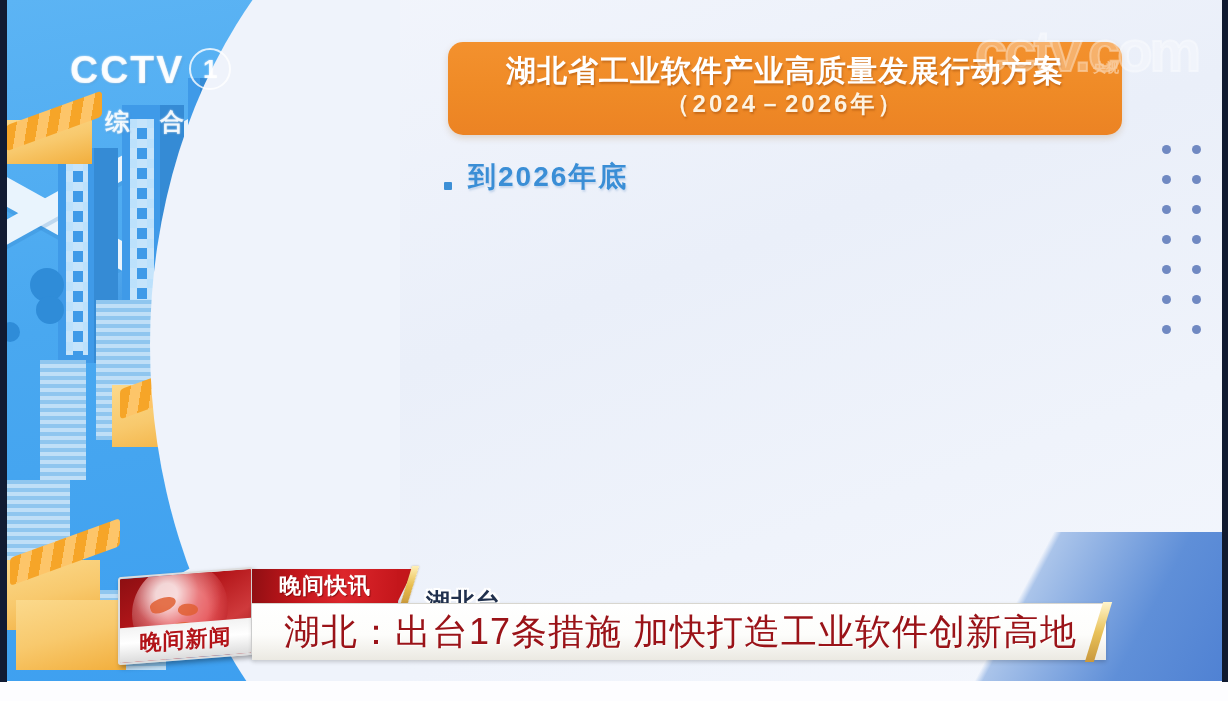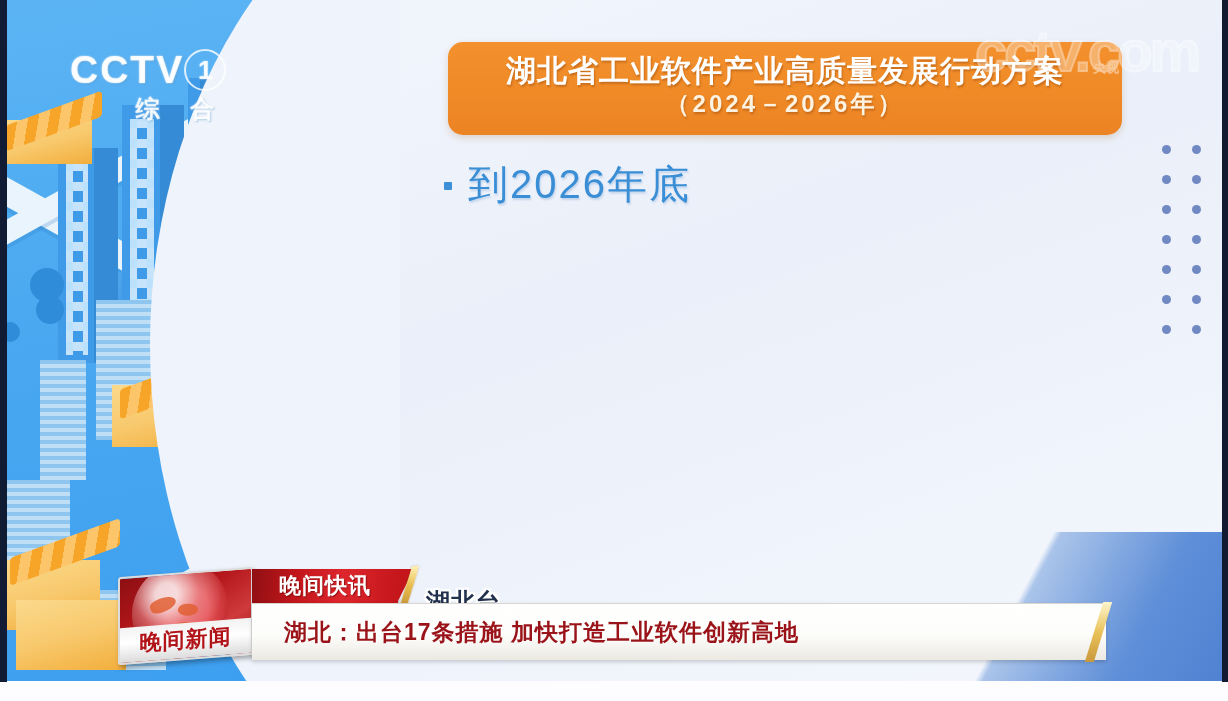--- a/index.html
+++ b/index.html
@@ -118,40 +118,39 @@
   .striped {
     position:absolute; z-index:5;
     background:repeating-linear-gradient(to bottom,#8fc6ef 0 4px,#bfdff7 4px 8px);
   }
 
   
   .cctv-logo {
     position:absolute; left:70px; top:48px; z-index:30;
     text-align:center; pointer-events:none;
   }
-  .cctv-logo .c-row { display:flex; align-items:center; }
+  .cctv-logo .c-row { display:flex; align-items:flex-start; gap:5px; }
   .cctv-logo .c-text {
     font-size:39px; font-weight:700; letter-spacing:2px;
     color:rgba(255,255,255,.84);
     text-shadow:0 0 2px rgba(255,255,255,.9), 1px 1px 2px rgba(60,130,190,.5);
     font-family:"Liberation Sans", sans-serif;
   }
   .cctv-logo .c-num {
     width:42px; height:42px; border-radius:50%;
     border:2px solid rgba(255,255,255,.8);
     color:rgba(255,255,255,.88);
     font-size:26px; font-weight:700;
     display:flex; align-items:center; justify-content:center;
     text-shadow:0 0 2px rgba(255,255,255,.7);
   }
   .cctv-logo .c-sub {
-    margin-top:1px; font-size:24px; font-weight:700; letter-spacing:12px;
+    margin-top:14px; font-size:24px; font-weight:700; letter-spacing:12px;
     color:rgba(255,255,255,.82);
     text-shadow:0 0 2px rgba(255,255,255,.8), 1px 1px 2px rgba(60,130,190,.45);
-    text-align:right;
   }
 
   
   .watermark {
     position:absolute; left:975px; top:22px; z-index:40;
     pointer-events:none; opacity:.55;
   }
   .watermark .wm-big {
     font-size:58px; font-weight:700; letter-spacing:-3px;
     color:rgba(255,255,255,.55);
@@ -196,21 +195,21 @@
     margin:22px 16px 0 4px; flex:none;
   }
   .tri-marker {
     width:0; height:0; flex:none;
     border-top:16px solid transparent;
     border-bottom:16px solid transparent;
     border-left:25px solid #1f78d8;
     margin:14px 12px 0 0;
   }
   .line-a {
-    font-size:40px; font-weight:400; color:#3a8ed6; letter-spacing:2px;
+    font-size:28px; font-weight:700; color:#3a8ed6; letter-spacing:2px;
     line-height:1.2; white-space:nowrap;
     text-shadow:1px 2px 2px rgba(120,160,210,.35);
   }
   .line-b {
     font-size:39px; font-weight:700; color:#1460c9; letter-spacing:2px;
     line-height:1.42;
     text-shadow:1px 2px 2px rgba(120,160,210,.35);
   }
 
   
@@ -286,21 +285,21 @@
   }
 
   .headline-bar {
     position:absolute; left:252px; top:41px; width:854px; height:57px;
     background:linear-gradient(180deg,#ffffff 0%, #fdfdfb 55%, #ebe9e2 100%);
     border-top:1px solid #d8d6cf;
     display:flex; align-items:center;
     box-shadow:0 2px 4px rgba(0,0,0,.18);
   }
   .headline-bar span {
-    font-size:23px; font-weight:700; color:#9a1318;
+    font-size:36px; font-weight:400; color:#9a1318;
     letter-spacing:1px; padding-left:32px; white-space:nowrap;
     text-shadow:1px 1px 0 rgba(255,255,255,.7);
   }
   .gold-slash-2 {
     position:absolute; left:1094px; top:40px; width:9px; height:60px;
     background:linear-gradient(180deg,#fff5cd,#e9c25a,#c9983c);
     transform:skewX(-17deg); z-index:52;
   }
 </style>
 </head>

